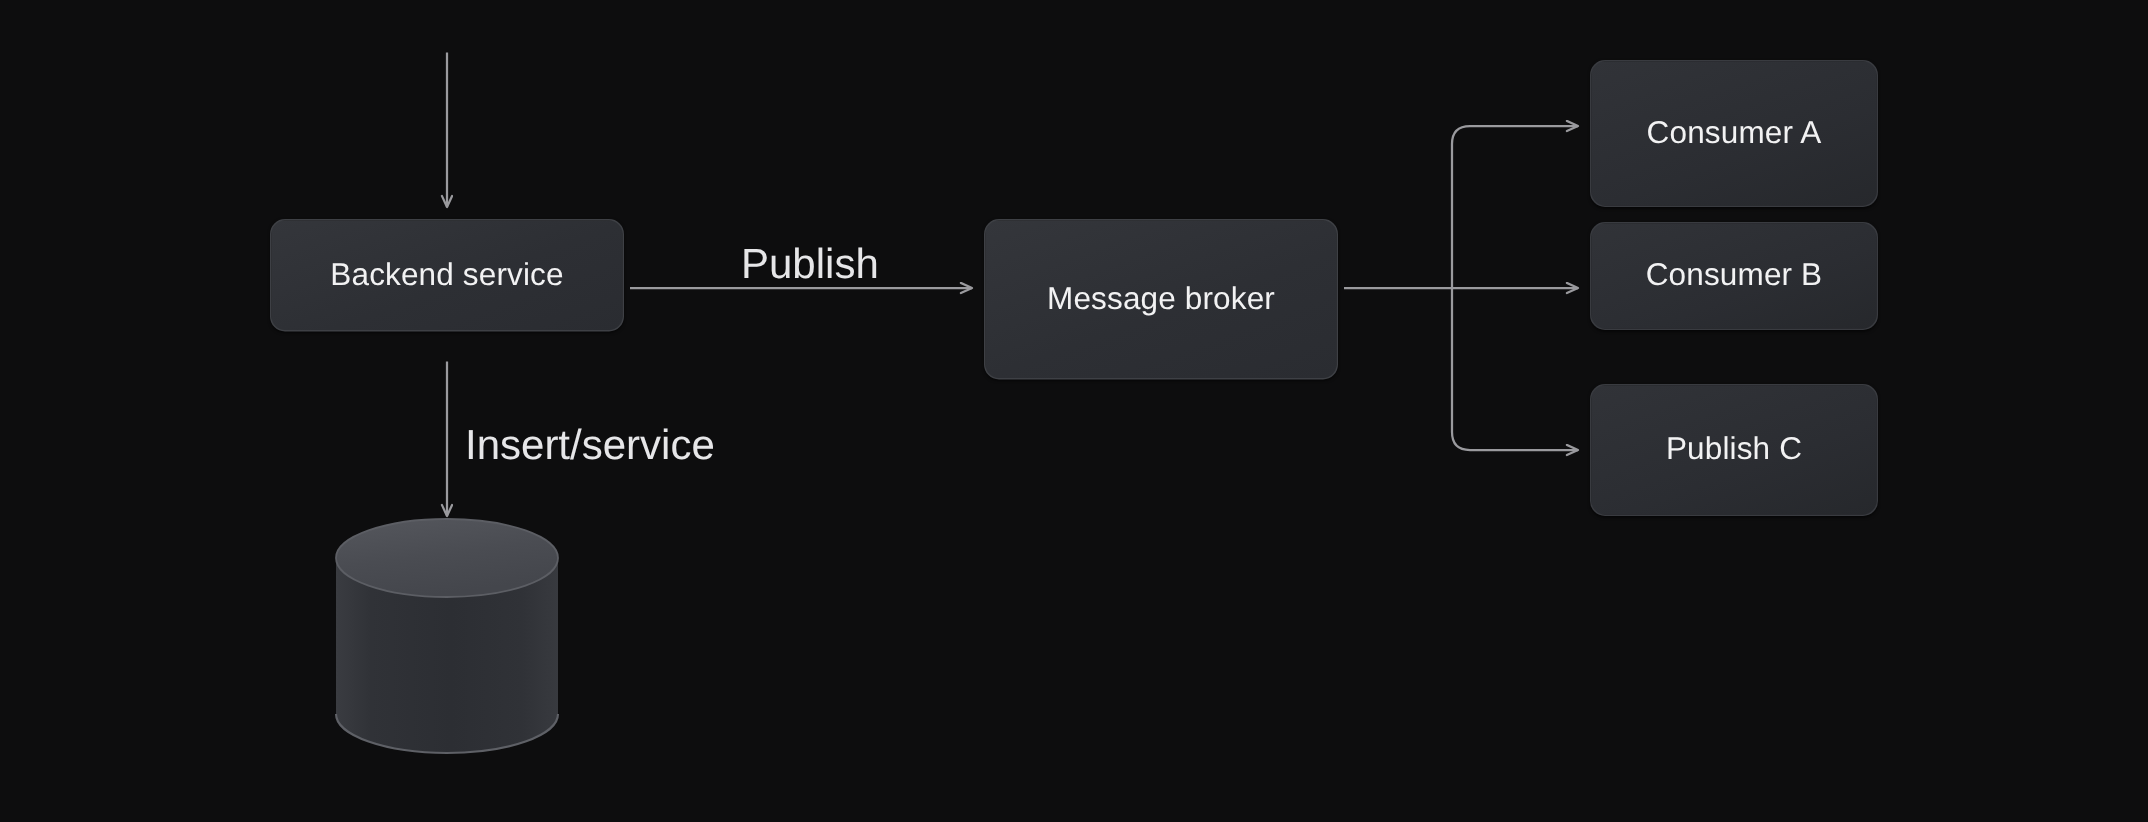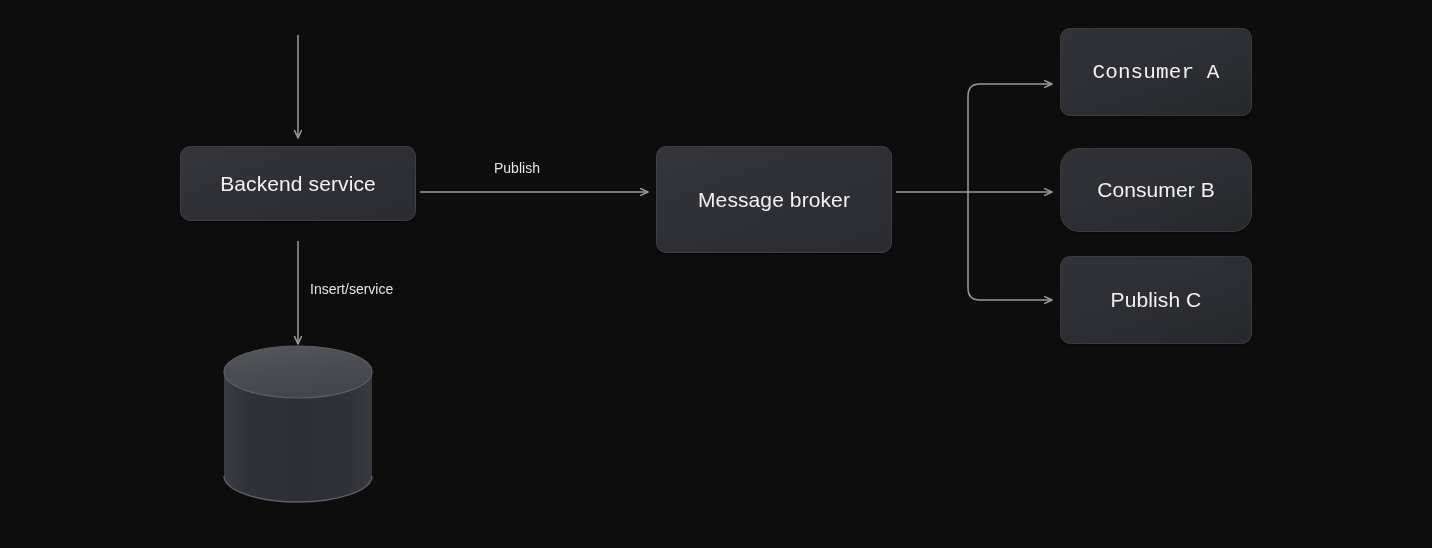--- a/index.html
+++ b/index.html
@@ -45,21 +45,21 @@
     box-shadow: 0 1px 2px rgba(0,0,0,0.55);
   }
   .node-consumer {
     background: linear-gradient(160deg, #313338 0%, #2b2d32 60%, #26282c 100%);
     border: 1px solid #393b40;
     box-shadow: 0 1px 2px rgba(0,0,0,0.55);
   }
   .edge-label {
     position: absolute;
     color: #e6e6e8;
-    font-size: 14px;
+    font-size: 28px;
     white-space: nowrap;
     user-select: none;
   }
 </style>
 </head>
 <body>
 
 <div id="canvas">
 
   <svg id="edges" viewBox="0 0 1432 548" width="1432" height="548" xmlns="http://www.w3.org/2000/svg">
@@ -117,25 +117,25 @@
   </svg>
 
   <div class="node node-main" style="left:180px; top:146px; width:236px; height:75px;">
     <span>Backend service</span>
   </div>
 
   <div class="node node-main" style="left:656px; top:146px; width:236px; height:107px;">
     <span>Message broker</span>
   </div>
 
-  <div class="node node-consumer" style="left:1060px; top:28px; width:192px; height:88px;font-family:Liberation Mono, monospace;">
+  <div class="node node-consumer" style="left:1060px; top:40px; width:192px; height:98px;">
     <span>Consumer A</span>
   </div>
 
-  <div class="node node-consumer" style="left:1060px; top:148px; width:192px; height:84px;border-radius:19px;">
+  <div class="node node-consumer" style="left:1060px; top:148px; width:192px; height:72px;">
     <span>Consumer B</span>
   </div>
 
   <div class="node node-consumer" style="left:1060px; top:256px; width:192px; height:88px;">
     <span>Publish C</span>
   </div>
 
   <div class="edge-label" style="left:494px; top:160px;">Publish</div>
 
   <div class="edge-label" style="left:310px; top:281px;">Insert/service</div>

